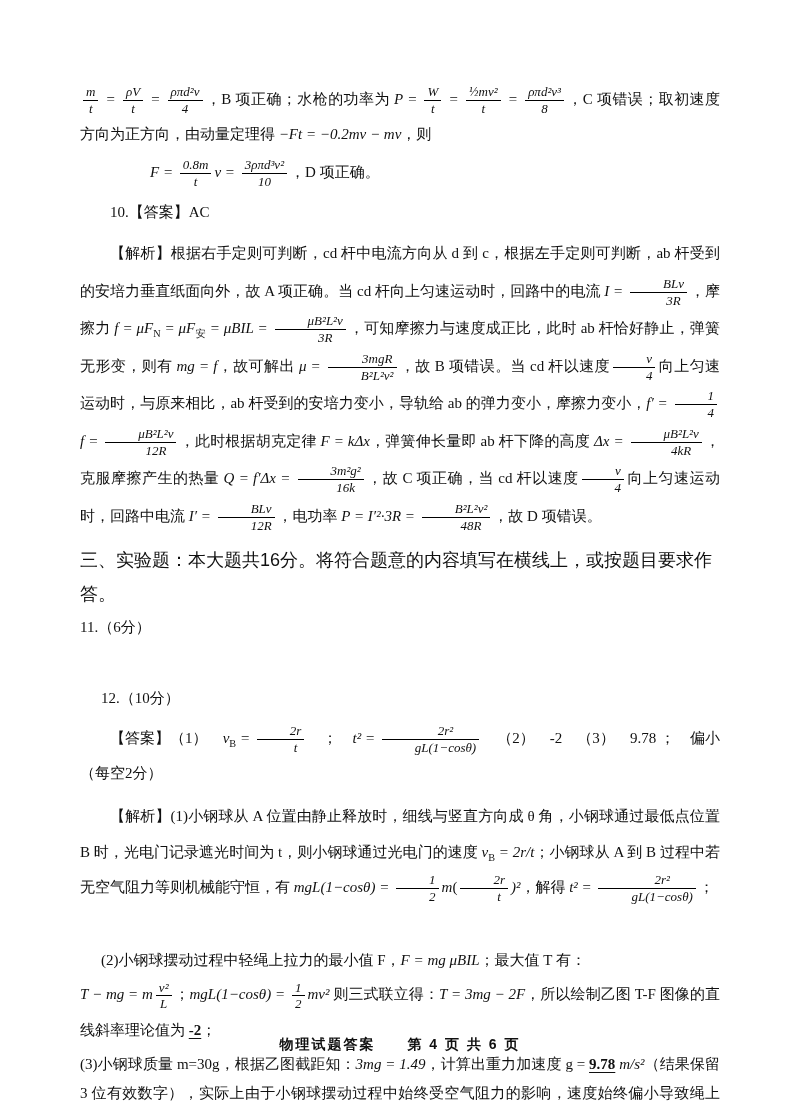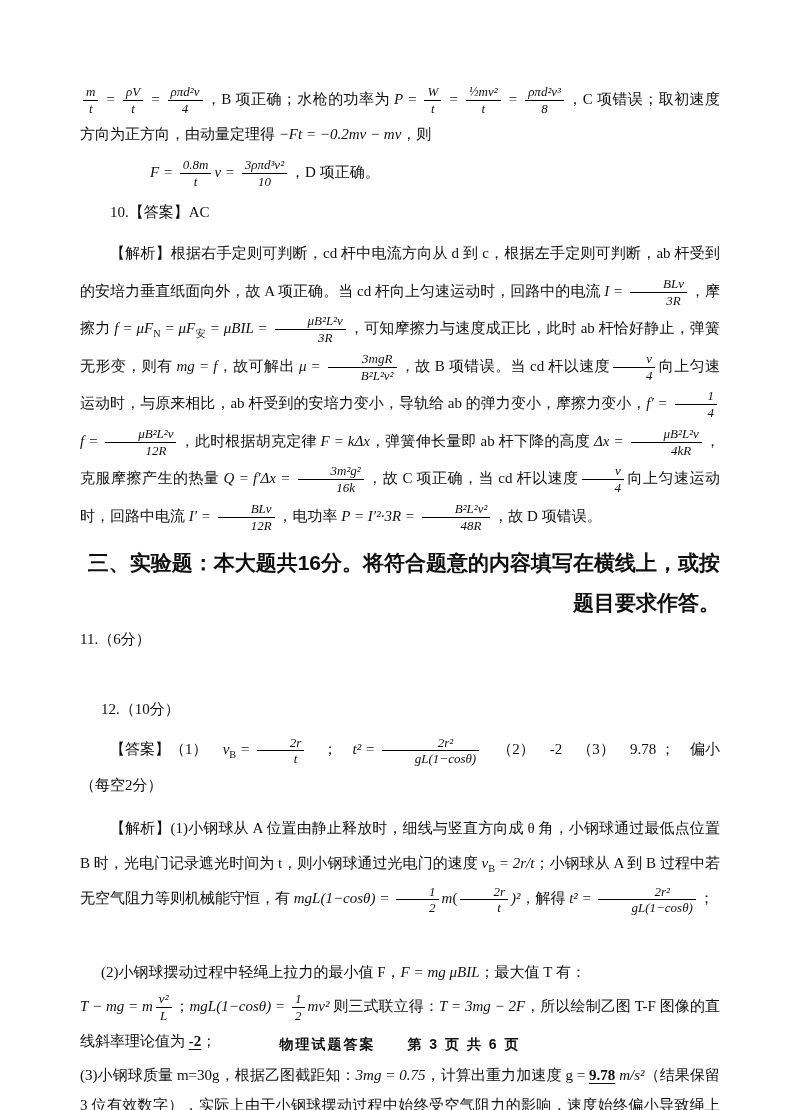--- a/index.html
+++ b/index.html
@@ -17,26 +17,26 @@
     text-align:justify;
     line-height:2.35;
     margin:2px 0;
   }
   .lh-xl{line-height:2.5;}
   .tight{line-height:1.95;}
   .i2{text-indent:2em;margin-top:8px;}
   .i1{text-indent:1.4em;margin-top:41px;}
   .eqline{margin-left:70px;text-align:left;}
   .section{
-    font-weight:700;
+    font-weight:400;
     font-family:"Liberation Sans","DejaVu Sans",sans-serif;
-    font-size:21px;
+    font-size:18px;
     line-height:1.9;
     margin:8px 0 2px 0;
-    text-align:right;
+    text-align:left;
   }
   .math{
     font-family:"Liberation Serif","DejaVu Serif",serif;
     font-style:italic;
     white-space:pre-wrap;
   }
   .math sub{
     font-size:0.68em;
     font-style:normal;
     line-height:0;
@@ -161,16 +161,16 @@
         <span class="den">gL(1−cosθ)</span>
       </span>；</div>
   <div class="para tight i1">(2)小钢球摆动过程中轻绳上拉力的最小值 F，<span class="math">F = mg μBIL</span>；最大值 T 有：</div>
   <div class="para"><span class="math">T − mg = m</span><span class="frac">
         <span class="num">v²</span>
         <span class="den">L</span>
       </span>；<span class="math">mgL(1−cosθ) = </span><span class="frac">
         <span class="num">1</span>
         <span class="den">2</span>
       </span><span class="math">mv²</span> 则三式联立得：<span class="math">T = 3mg − 2F</span>，所以绘制乙图 T-F 图像的直线斜率理论值为 <span class="ul">-2</span>；</div>
-  <div class="para tight">(3)小钢球质量 m=30g，根据乙图截距知：<span class="math">3mg = 0.75</span>，计算出重力加速度 g = <span class="ul">9.78</span><span class="math"> m/s²</span>（结果保留 3 位有效数字），实际上由于小钢球摆动过程中始终受空气阻力的影响，速度始终偏小导致绳上拉力偏小，所以截距偏小，所以与当地实际重力加速度相比<span class="bold">“偏小”</span>。</div>
+  <div class="para tight">(3)小钢球质量 m=30g，根据乙图截距知：<span class="math">3mg = 1.49</span>，计算出重力加速度 g = <span class="ul">9.78</span><span class="math"> m/s²</span>（结果保留 3 位有效数字），实际上由于小钢球摆动过程中始终受空气阻力的影响，速度始终偏小导致绳上拉力偏小，所以截距偏小，所以与当地实际重力加速度相比<span class="bold">“偏小”</span>。</div>
 
-  <div class="footer">物理试题答案　　第 3 页 共 6 页</div>
+  <div class="footer">物理试题答案　　第 4 页 共 6 页</div>
 </div>
 
 </body></html>

